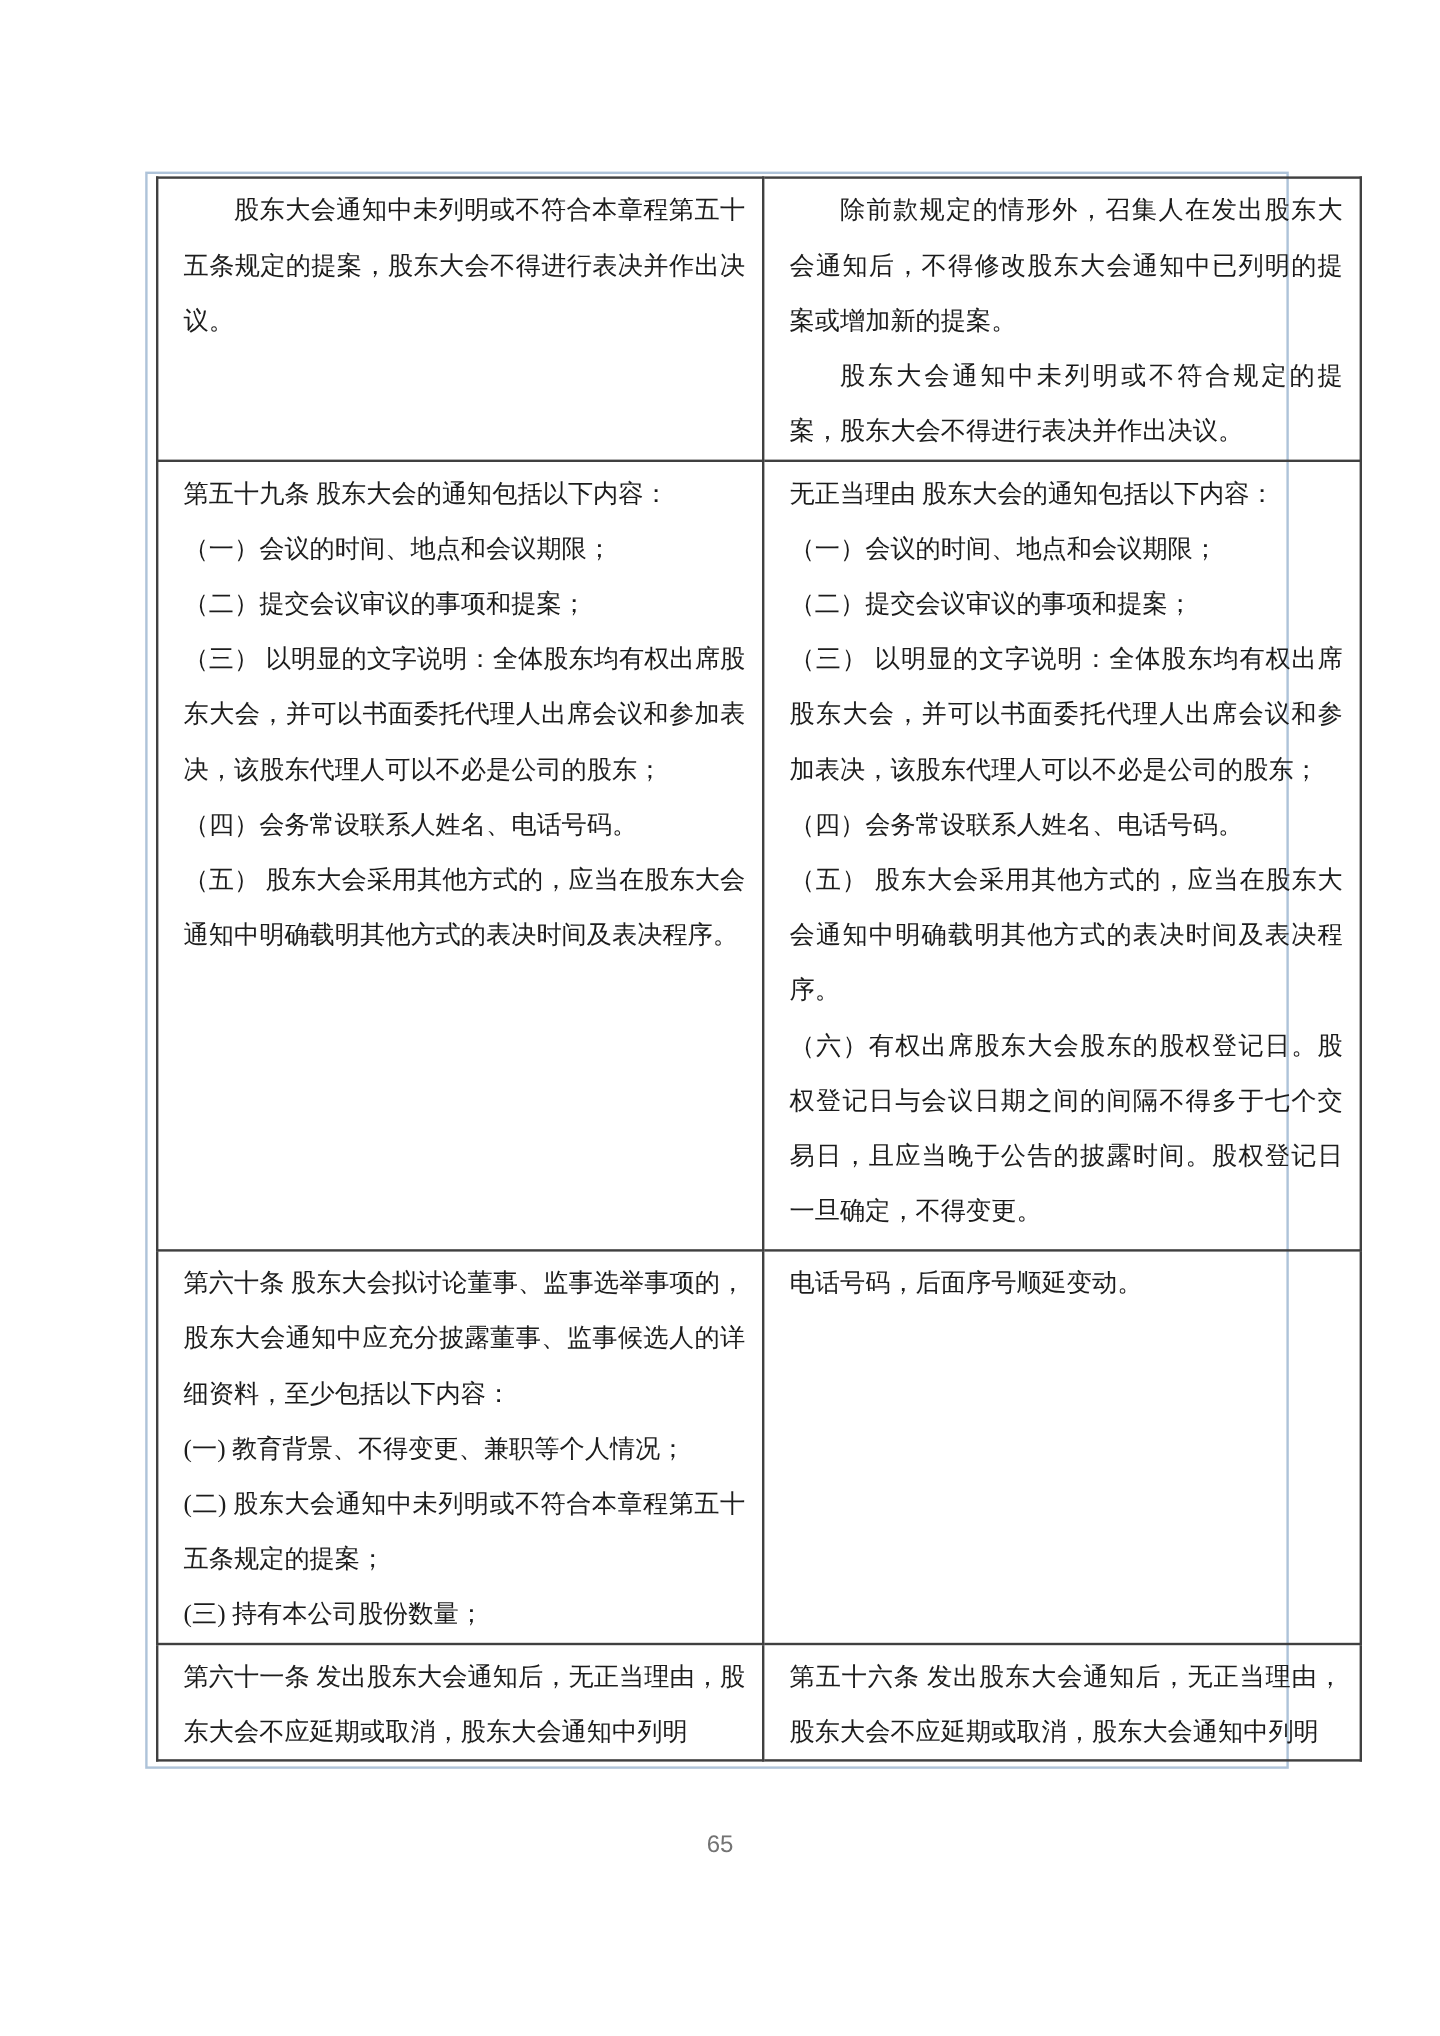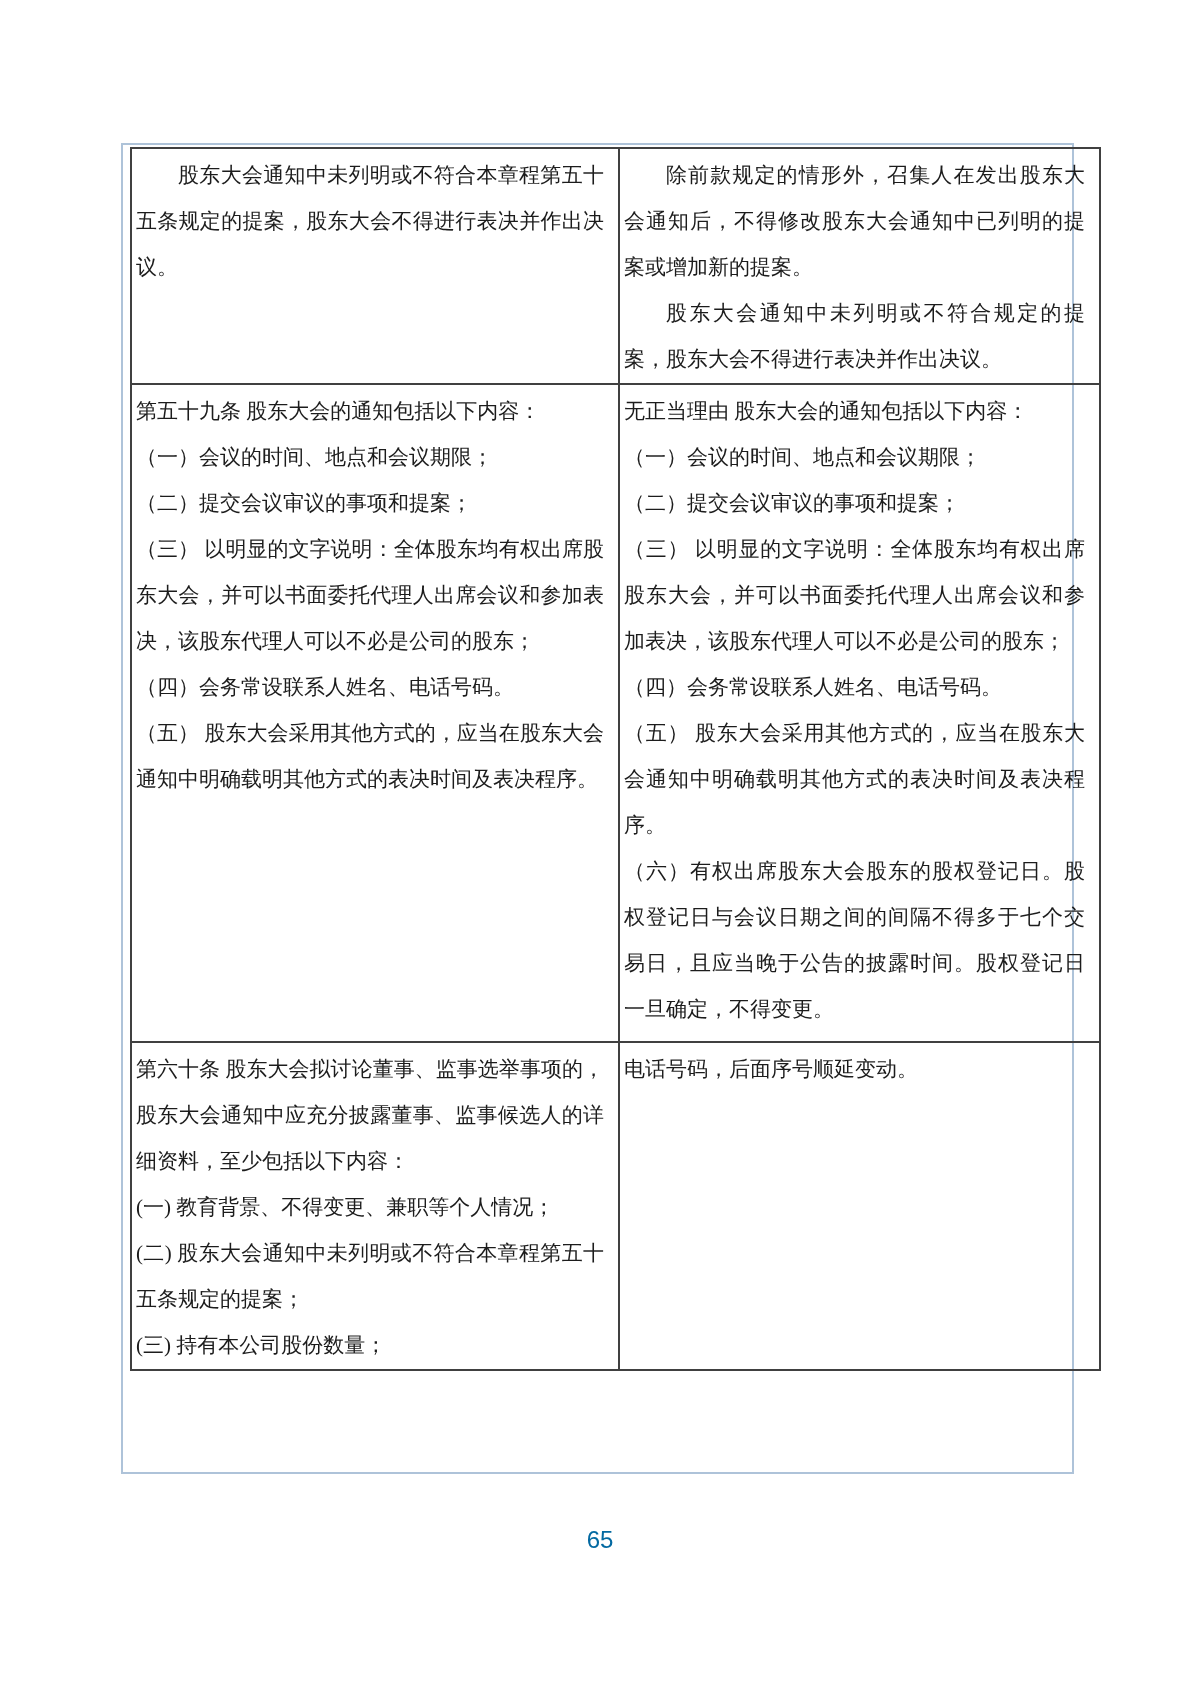--- a/index.html
+++ b/index.html
@@ -15,41 +15,41 @@
     border:2px solid var(--frame-border,#aec3d9);
     background:#ffffff;
   }
   table.cmp{
     position:absolute;left:130px;top:147px;width:933px;
     border-collapse:collapse;table-layout:fixed;
   }
   table.cmp td{
     border:2px solid var(--table-border,#404040);
     vertical-align:top;
-    padding:3px 14px 0 4px;
+    padding:3px 14px 0 21px;
     font-size:21px;
     line-height:46px;
     text-align:justify;
     text-justify:inter-ideograph;
     overflow:hidden;
   }
   td.c-old{width:468px;}
   td.c-new{width:461px;}
   tr.row-0 td{height:231px;}
   tr.row-1 td{height:653px;}
   tr.row-2 td{height:323px;}
   tr.row-3 td{height:86px;}
   td p{margin:0;padding:0;}
   td p.indent{text-indent:2em;}
   span.b{font-weight:400;}
   .pagenum{
     position:absolute;left:0;top:1526px;width:1200px;
     text-align:center;
     font-family:"Liberation Sans", sans-serif;
-    font-size:24px;color:#0369a1;
+    font-size:20px;color:#737373;
   }
 </style>
 </head>
 <body style="--frame-border: #aec3d9; --table-border: #404040; --text-color: #1c1c1c;">
 
 <div class="frame"></div>
 
 <table class="cmp">
   <tbody id="table-body">
       <tr class="row-0">
@@ -84,16 +84,24 @@
         <td class="c-old">
           <p><span class="b">第六十条</span><span> 股东大会拟讨论董事、监事选举事项的，股东大会通知中应充分披露董事、监事候选人的详细资料，至少包括以下内容：</span></p>
           <p><span>(一) 教育背景、不得变更、兼职等个人情况；</span></p>
           <p><span>(二) 股东大会通知中未列明或不符合本章程第五十五条规定的提案；</span></p>
           <p><span>(三) 持有本公司股份数量；</span></p>
         </td>
         <td class="c-new">
           <p><span class="b">电话号码，后面序号顺延变动。</span></p>
         </td>
       </tr>
+      <tr class="row-3">
+        <td class="c-old">
+          <p><span class="b">第六十一条</span><span> 发出股东大会通知后，无正当理由，股东大会不应延期或取消，股东大会通知中列明</span></p>
+        </td>
+        <td class="c-new">
+          <p><span class="b">第五十六条</span><span> 发出股东大会通知后，无正当理由，股东大会不应延期或取消，股东大会通知中列明</span></p>
+        </td>
+      </tr>
     </tbody>
 </table>
 
 <div class="pagenum">65</div>
 
 </body></html>

